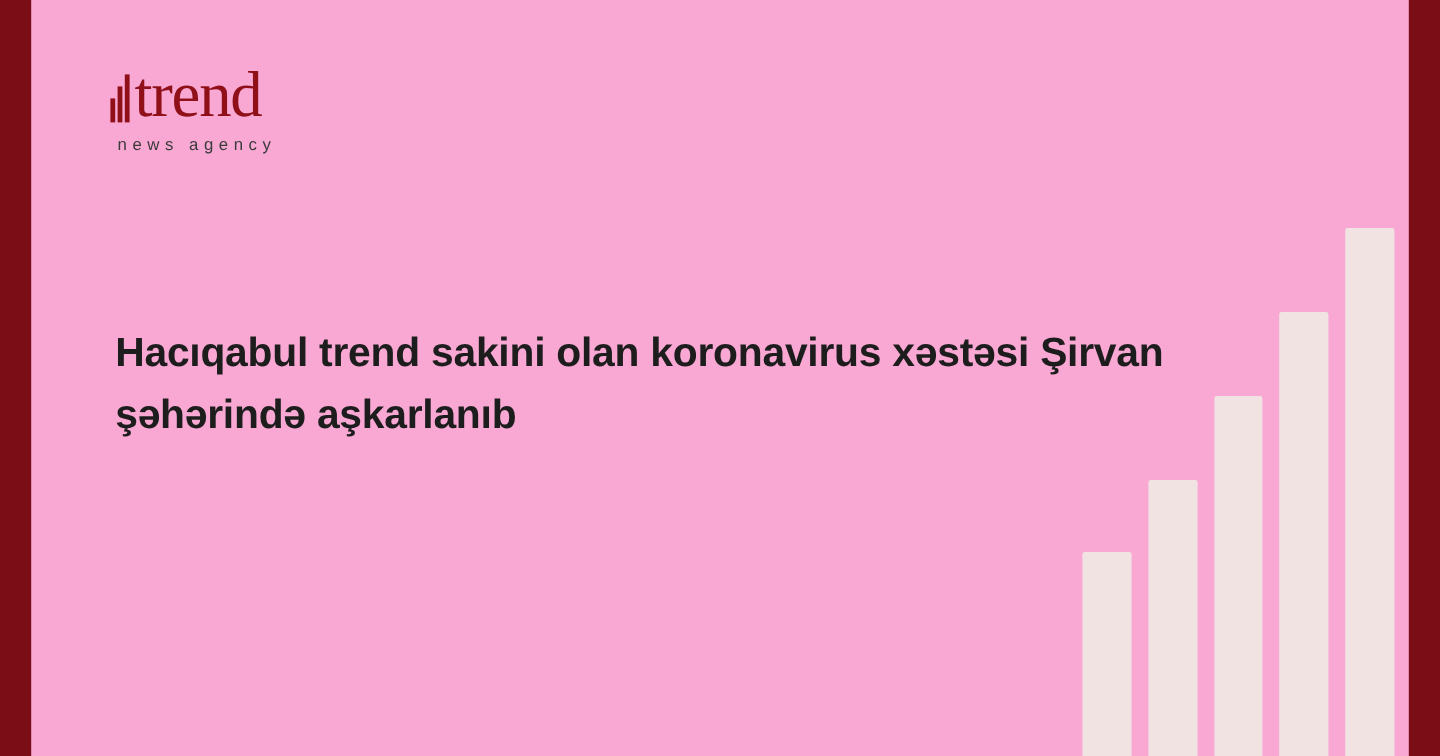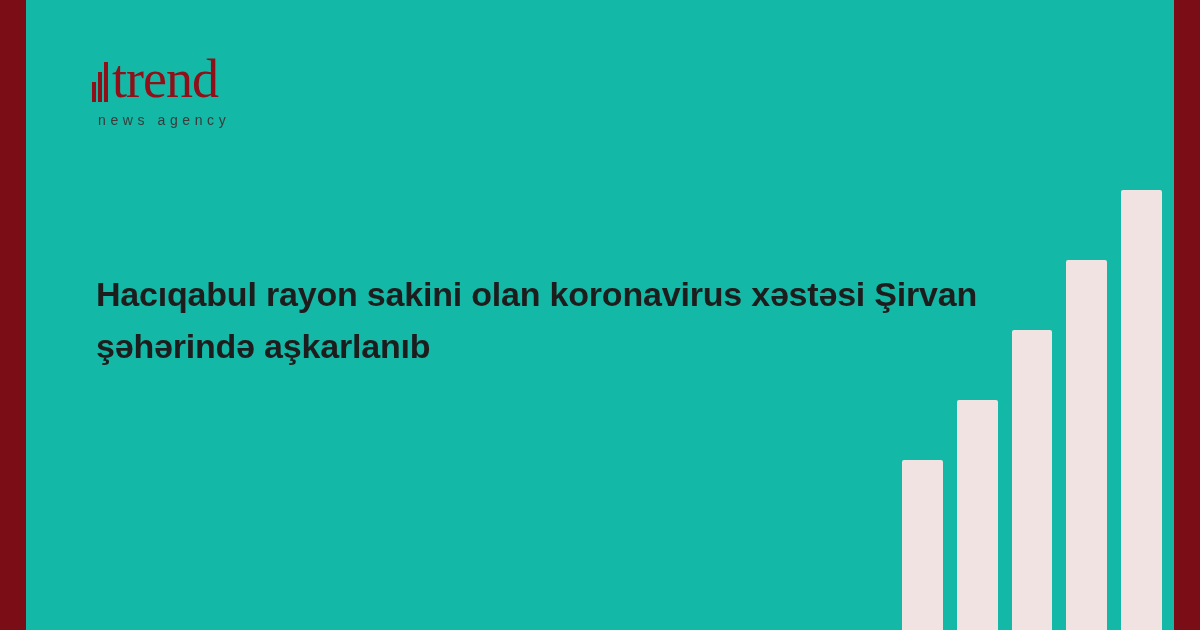--- a/index.html
+++ b/index.html
@@ -11,21 +11,21 @@
     width: 1200px;
     height: 630px;
     overflow: hidden;
     font-family: "Liberation Sans", sans-serif;
   }
 
   .card {
     position: relative;
     width: 1200px;
     height: 630px;
-    background: #14b8a6;
+    background: #f9a8d4;
     box-sizing: border-box;
     overflow: hidden;
   }
 
   
   .bar-left {
     position: absolute;
     top: 0;
     left: 0;
     width: 26px;
@@ -140,15 +140,15 @@
       <span class="logo-mark">
         <i class="b1"></i>
           <i class="b2"></i>
           <i class="b3"></i>
       </span>
       <span class="logo-word">trend</span>
     </div>
     <div class="logo-sub">news agency</div>
   </div>
 
-  <div class="headline">Hacıqabul rayon sakini olan koronavirus xəstəsi Şirvan şəhərində aşkarlanıb</div>
+  <div class="headline">Hacıqabul trend sakini olan koronavirus xəstəsi Şirvan şəhərində aşkarlanıb</div>
 
 </div>
 
 </body></html>

